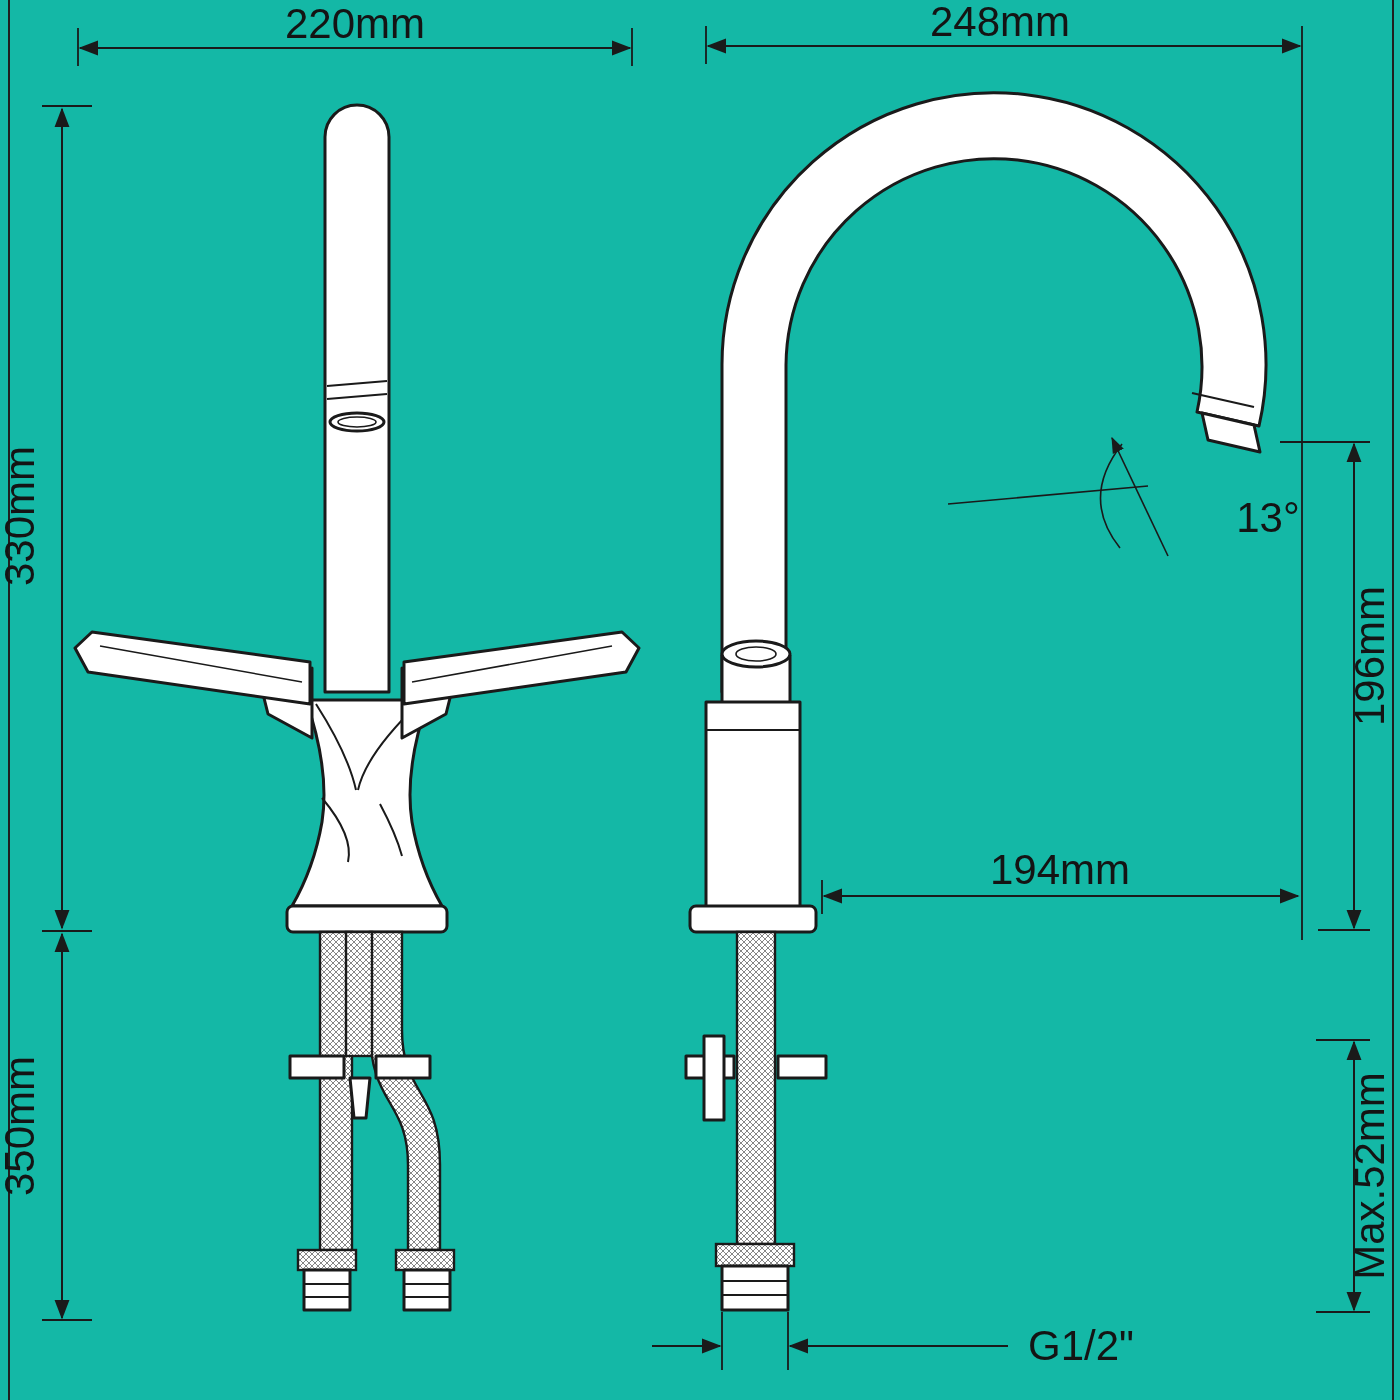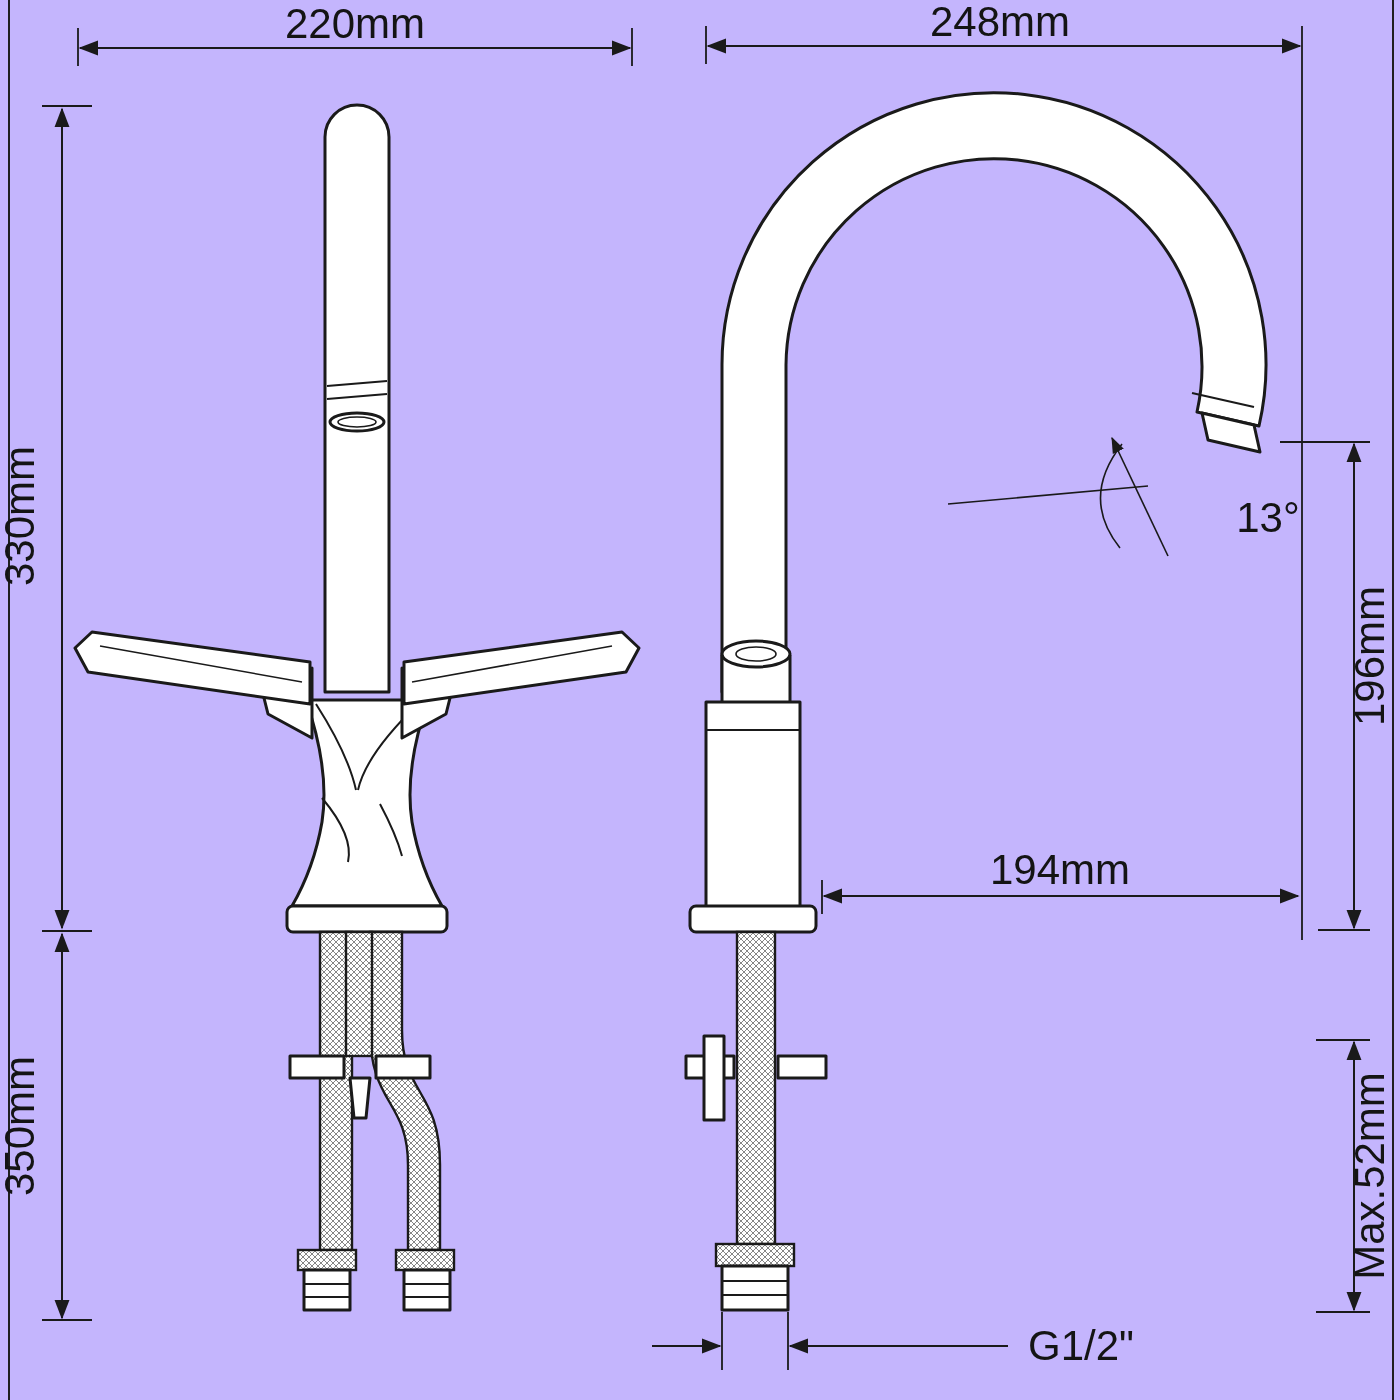--- a/index.html
+++ b/index.html
@@ -1,16 +1,16 @@
 <!DOCTYPE html>
 <html><head>
 <meta charset="utf-8">
 <style>
   html,body{margin:0;padding:0;background:#fff;}
-  .canvas{position:relative;width:1400px;height:1400px;background:#c4b5fd;overflow:hidden;}
+  .canvas{position:relative;width:1400px;height:1400px;background:#14b8a6;overflow:hidden;}
   svg{position:absolute;left:0;top:0;}
   svg text{font-family:"Liberation Sans", sans-serif;font-size:42px;fill:#141414;}
   .outline{fill:#ffffff;stroke:#1a1a1a;stroke-width:3;stroke-linejoin:round;}
   .detail{fill:none;stroke:#1a1a1a;stroke-width:2;}
   .thin{fill:none;stroke:#1a1a1a;stroke-width:1.6;}
   .dim{stroke:#1a1a1a;stroke-width:2;fill:none;}
   .ext{stroke:#1a1a1a;stroke-width:1.8;fill:none;}
   .braided{fill:url(#braid);stroke:#1a1a1a;stroke-width:2.4;}
   .border{stroke:#1f1f1f;stroke-width:2;}
 </style>

